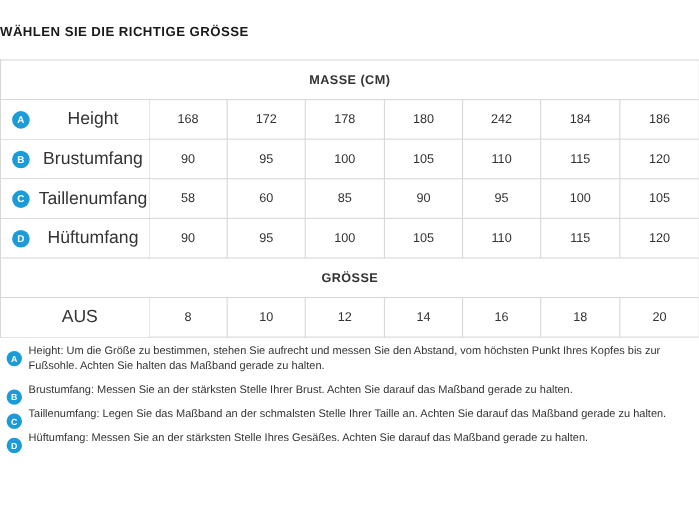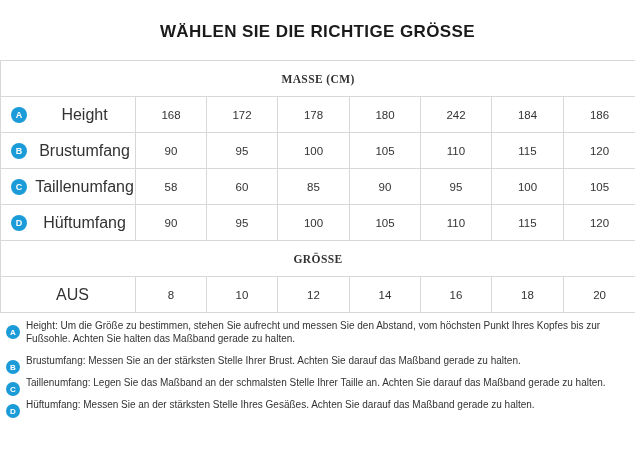--- a/index.html
+++ b/index.html
@@ -14,22 +14,22 @@
     color: #333333;
     overflow: hidden;
   }
   .page {
     width: 635px;
     height: 476px;
     position: relative;
     box-sizing: border-box;
   }
   .main-title {
-    text-align: center;
-    font-size: 17px;
+    text-align: left;
+    font-size: 12px;
     font-weight: bold;
     letter-spacing: 0.4px;
     color: #1a1a1a;
     padding: 22px 0 18px 0;
   }
   table.sizetable {
     width: 635px;
     border-collapse: collapse;
     table-layout: fixed;
   }
@@ -43,21 +43,20 @@
     background: #ffffff;
   }
   td.section-head {
     background: #ececec;
     font-weight: bold;
     font-size: 11px;
     letter-spacing: 0.4px;
     color: #1a1a1a;
     text-align: center;
     height: 30px;
-    font-family: Liberation Serif, serif;
   }
   td.rowlabel {
     text-align: left;
     padding-left: 10px;
     position: relative;
     background: #ffffff;
   }
   td.rowlabel.with-badge {
     padding-left: 34px;
   }

